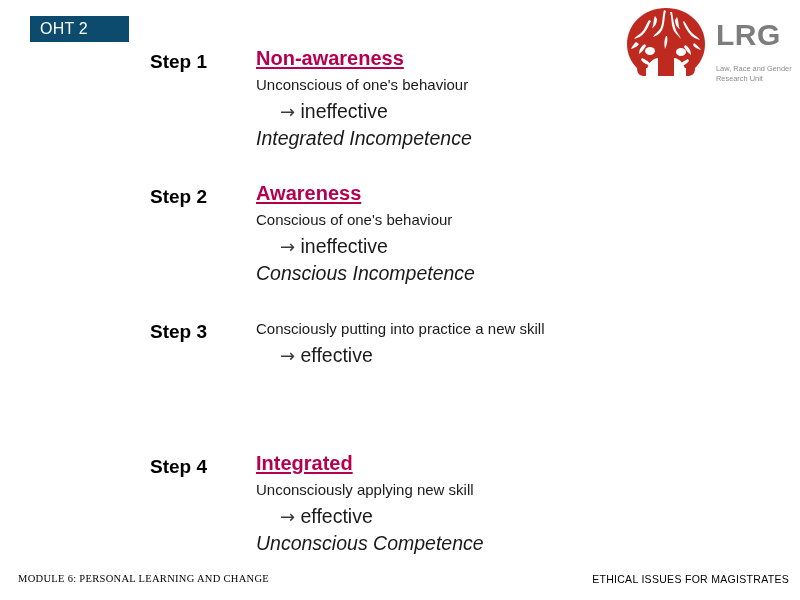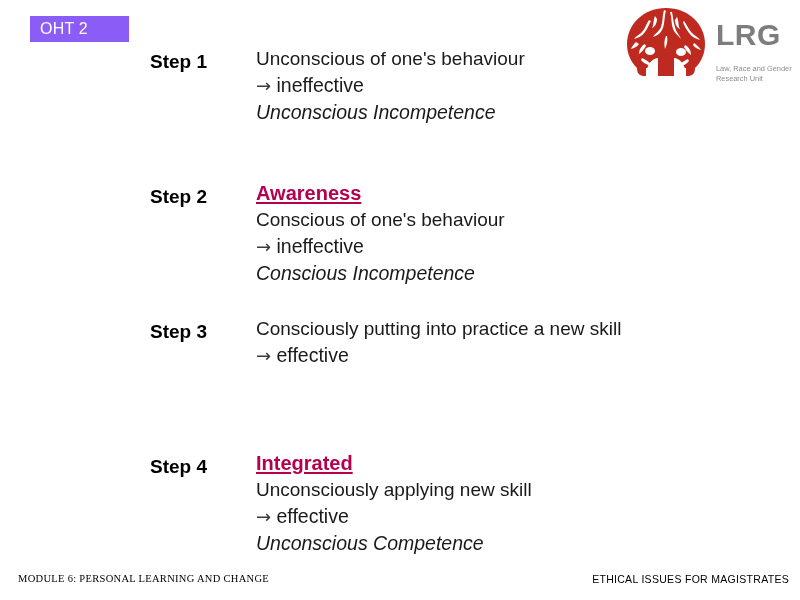--- a/index.html
+++ b/index.html
@@ -15,21 +15,21 @@
     position: relative;
   }
 
   
   #oht-badge {
     position: absolute;
     left: 30px;
     top: 16px;
     width: 99px;
     height: 26px;
-    background: #8b5cf6;
+    background: #0c4a6e;
     color: #ffffff;
     font-size: 16px;
     line-height: 26px;
     padding-left: 10px;
     box-sizing: border-box;
     letter-spacing: 0.2px;
   }
 
   
   #logo {
@@ -96,28 +96,29 @@
   .step-heading {
     font-size: 20px;
     font-weight: bold;
     color: #B5004F;
     text-decoration: underline;
     text-underline-offset: 2px;
     line-height: 26px;
     display: inline-block;
   }
   .step-line {
-    font-size: 19px;
+    font-size: 15px;
     color: #1a1a1a;
     line-height: 27px;
   }
   .step-arrow-line {
     font-size: 19.5px;
     color: #1a1a1a;
     line-height: 27px;
+    margin-left: 24px;
   }
   .arrow-glyph {
     color: #3a3a3a;
     font-family: "DejaVu Sans", sans-serif;
     font-size: 18px;
   }
   .step-italic {
     font-size: 19.5px;
     font-style: italic;
     color: #1a1a1a;
@@ -193,23 +194,24 @@
       <div>Research Unit</div>
     </div>
   </div>
 </div>
 
 <div id="steps">
 
   <div class="step-block">
     <div class="step-label">Step 1</div>
     <div class="step-body">
+      <div><span class="step-heading">Non-awareness</span></div>
       <div class="step-line">Unconscious of one's behaviour</div>
       <div class="step-arrow-line"><span class="arrow-glyph">→</span>&nbsp;<span>ineffective</span></div>
-      <div class="step-italic">Unconscious Incompetence</div>
+      <div class="step-italic">Integrated Incompetence</div>
     </div>
   </div>
 
   <div class="step-block">
     <div class="step-label">Step 2</div>
     <div class="step-body">
       <div><span class="step-heading">Awareness</span></div>
       <div class="step-line">Conscious of one's behaviour</div>
       <div class="step-arrow-line"><span class="arrow-glyph">→</span>&nbsp;<span>ineffective</span></div>
       <div class="step-italic">Conscious Incompetence</div>

